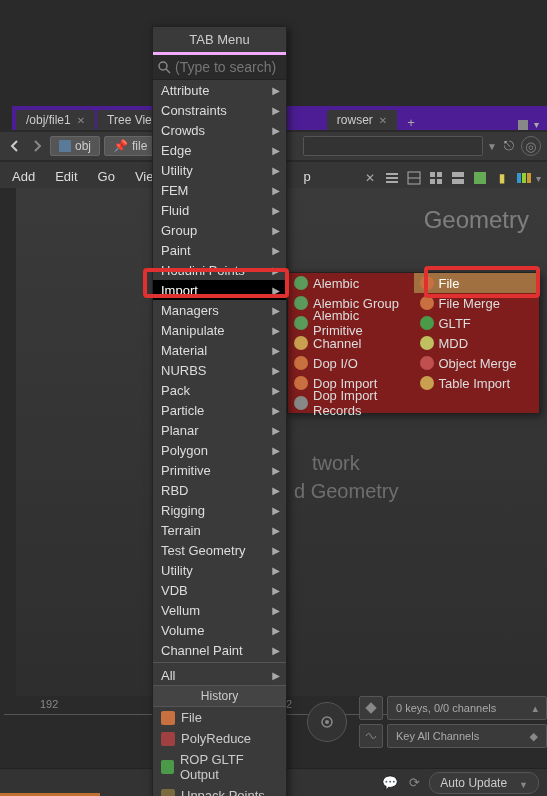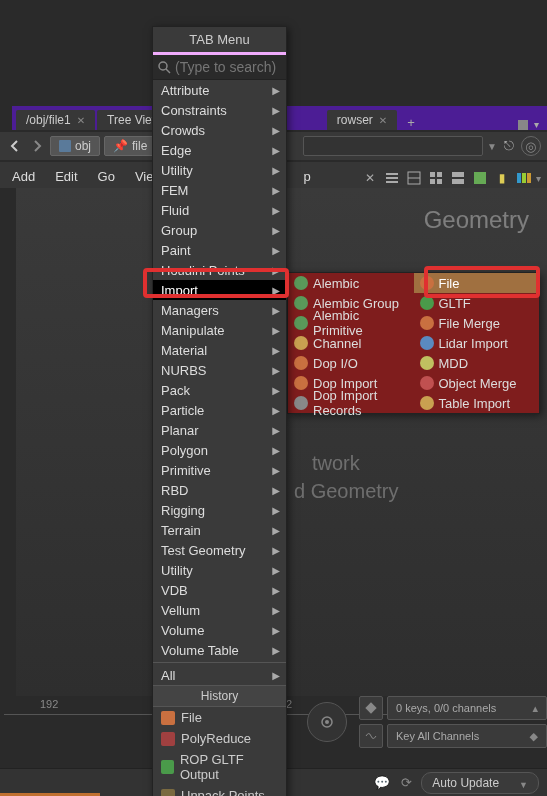--- a/index.html
+++ b/index.html
@@ -40,21 +40,21 @@
   .ruler-line { position:absolute; top:18px; left:4px; right:4px; height:16px; border-top:1px solid #555; }
   .key-btn { position:absolute; right:0; top:0; width:160px; }
   .key-row { height:24px; background:#3a3a3a; border:1px solid #555; border-radius:2px; display:flex; align-items:center; padding:0 8px; margin-bottom:4px; font-size:11px; color:#aaa; }
   .key-arrow { margin-left:auto; color:#888; }
   .side-key { position:absolute; right:164px; top:0; width:24px; height:52px; display:flex; flex-direction:column; gap:4px; }
   .side-key-btn { flex:1; background:#3a3a3a; border:1px solid #555; border-radius:2px; display:flex; align-items:center; justify-content:center; }
   .circ-center { position:absolute; right:200px; top:6px; width:40px; height:40px; border:1px solid #555; border-radius:20px; background:#333; display:flex; align-items:center; justify-content:center; }
   
   .status-bar { position:absolute; bottom:0; left:0; right:0; height:28px; background:#333; border-top:1px solid #222; display:flex; align-items:center; padding:0 8px; }
   .status-right { margin-left:auto; display:flex; align-items:center; gap:6px; }
-  .status-btn { background:#3a3a3a; border:1px solid #555; padding:3px 10px; border-radius:10px; font-size:12px; color:#ccc; display:flex; align-items:flex-end; gap:20px; }
+  .status-btn { background:#3a3a3a; border:1px solid #555; padding:3px 10px; border-radius:10px; font-size:12px; color:#ccc; display:flex; align-items:flex-end; gap:12px; }
   .status-icon { width:18px; height:18px; display:flex; align-items:center; justify-content:center; color:#888; }
   .bottom-orange { position:absolute; bottom:0; left:0; width:100px; height:3px; background:#c07030; }
   
   
   .tabmenu { position:absolute; top:26px; left:152px; width:135px; background:#3a3a3a; border:1px solid #222; z-index:100; box-shadow:2px 2px 8px rgba(0,0,0,0.5); }
   .tabmenu-title { background:#3a3a3a; text-align:center; padding:5px; font-size:13px; color:#ccc; border-bottom:3px solid #f0abfc; }
   .tabmenu-search { background:#2a2a2a; padding:4px; display:flex; align-items:center; gap:4px; border-bottom:1px solid #222; }
   .search-input { flex:1; background:transparent; border:none; color:#888; font-size:14px; outline:none; }
   .tabmenu-list { }
   .tabmenu-item { padding:3px 8px; display:flex; align-items:center; font-size:13px; color:#ddd; position:relative; height:20px; }
@@ -223,30 +223,26 @@
           <span class="sub-icon" style="background: rgb(136, 136, 136);"></span>
           <span>Dop Import Records</span>
         </div>
       </div>
     <div class="sub-list" id="sub-col2">
         <div class="sub-item highlighted">
           <span class="sub-icon" style="background: rgb(201, 112, 64);"></span>
           <span>File</span>
         </div>
         <div class="sub-item">
+          <span class="sub-icon" style="background: rgb(201, 112, 64);"></span>
+          <span>File Merge</span>
+        </div>
+        <div class="sub-item">
           <span class="sub-icon" style="background: rgb(74, 154, 74);"></span>
           <span>GLTF</span>
-        </div>
-        <div class="sub-item">
-          <span class="sub-icon" style="background: rgb(201, 112, 64);"></span>
-          <span>File Merge</span>
-        </div>
-        <div class="sub-item">
-          <span class="sub-icon" style="background: rgb(90, 138, 192);"></span>
-          <span>Lidar Import</span>
         </div>
         <div class="sub-item">
           <span class="sub-icon" style="background: rgb(192, 192, 96);"></span>
           <span>MDD</span>
         </div>
         <div class="sub-item">
           <span class="sub-icon" style="background: rgb(192, 80, 80);"></span>
           <span>Object Merge</span>
         </div>
         <div class="sub-item">
@@ -375,21 +371,21 @@
       </div>
       <div class="tabmenu-item">
         <span>Vellum</span>
         <span class="arrow">▶</span>
       </div>
       <div class="tabmenu-item">
         <span>Volume</span>
         <span class="arrow">▶</span>
       </div>
       <div class="tabmenu-item">
-        <span>Volume Table</span>
+        <span>Channel Paint</span>
         <span class="arrow">▶</span>
       </div>
     </div>
   <div class="tabmenu-sep"></div>
   <div class="tabmenu-item">
     <span>All</span>
     <span class="arrow">▶</span>
   </div>
   <div class="tabmenu-history">History</div>
   <div id="tabmenu-history-list">

